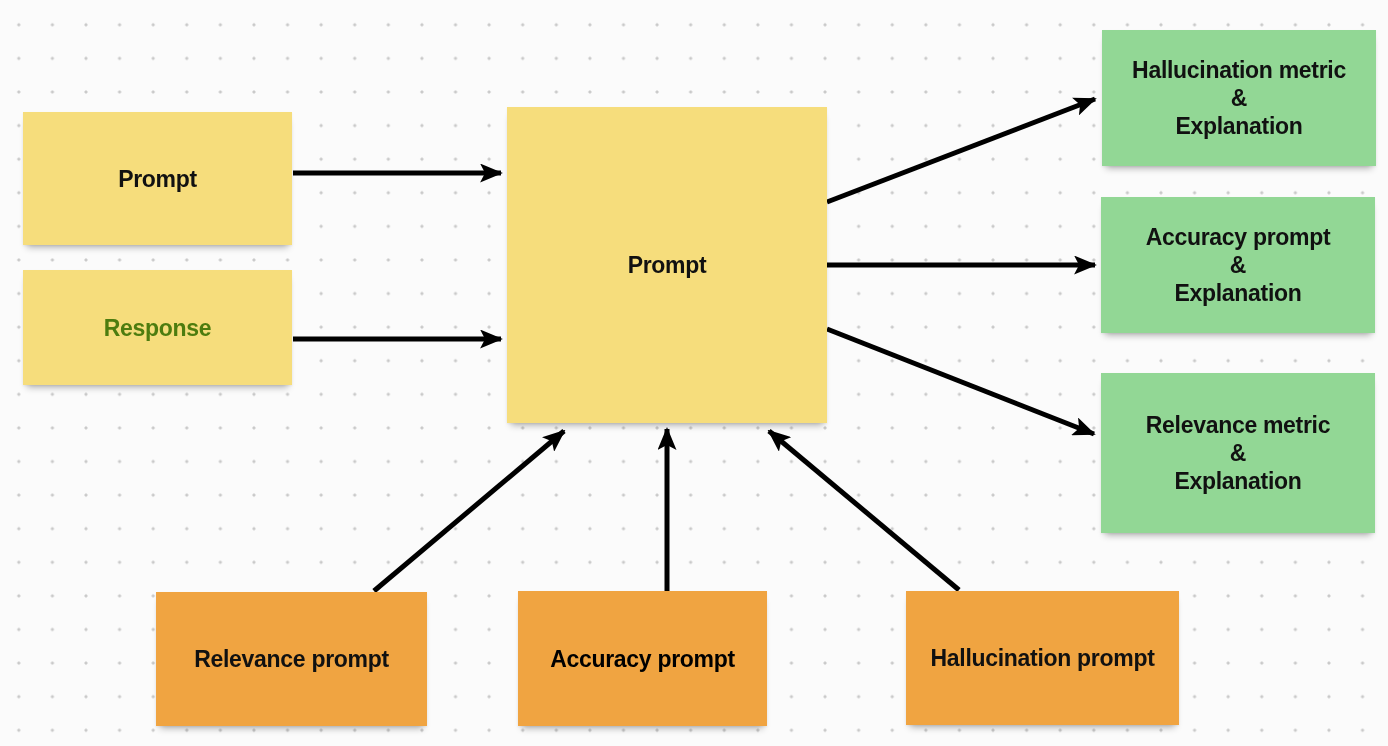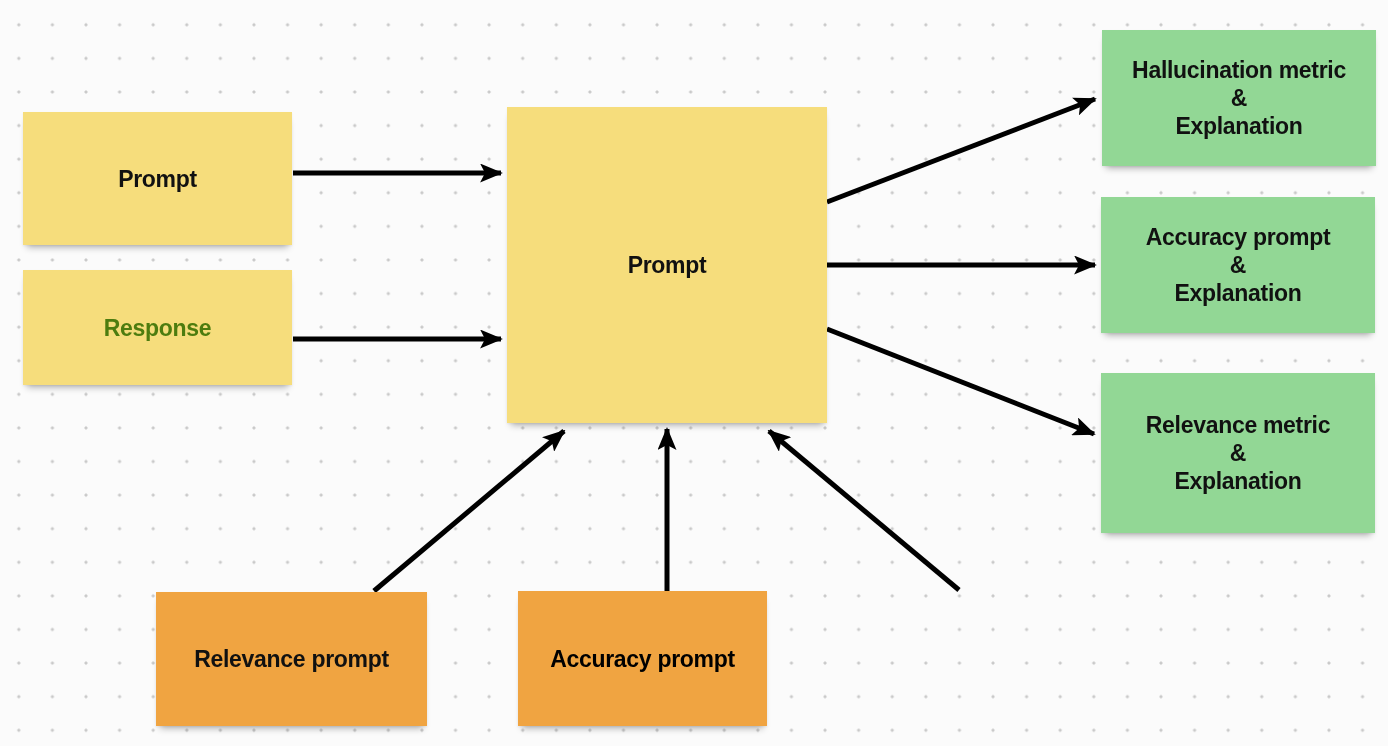--- a/index.html
+++ b/index.html
@@ -100,14 +100,17 @@
         <div class="label-line">Relevance metric</div>
         <div class="label-line">&amp;</div>
         <div class="label-line">Explanation</div>
       </div>
       <div class="node" style="left: 156px; top: 592px; width: 271px; height: 134px; background: rgb(240, 164, 65); color: rgb(17, 17, 17); text-align: center;">
         <div class="label-line">Relevance prompt</div>
       </div>
       <div class="node" style="left: 518px; top: 591px; width: 249px; height: 135px; background: rgb(240, 164, 65); color: #000000;">
         <div class="label-line">Accuracy prompt</div>
       </div>
+      <div class="node" style="left: 906px; top: 591px; width: 273px; height: 134px; background: rgb(240, 164, 65); color: rgb(17, 17, 17);">
+        <div class="label-line">Hallucination prompt</div>
+      </div>
     </div>
 </div>
 
 </body></html>

